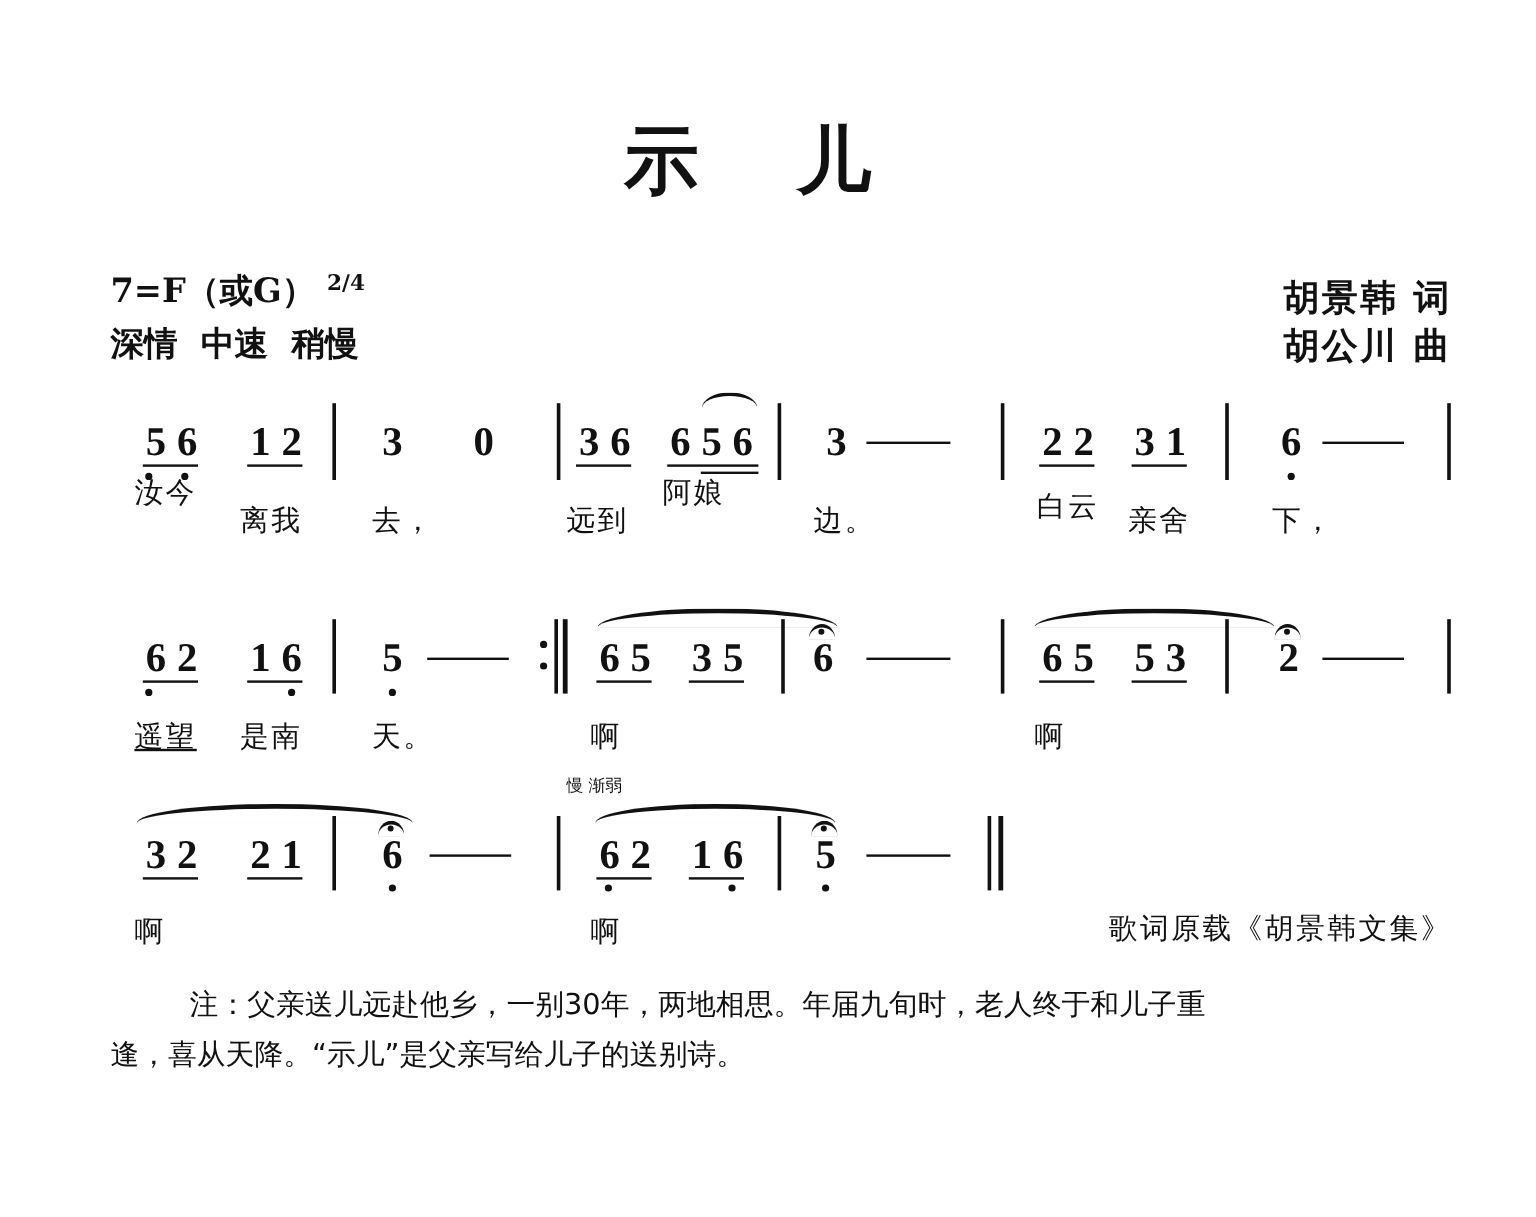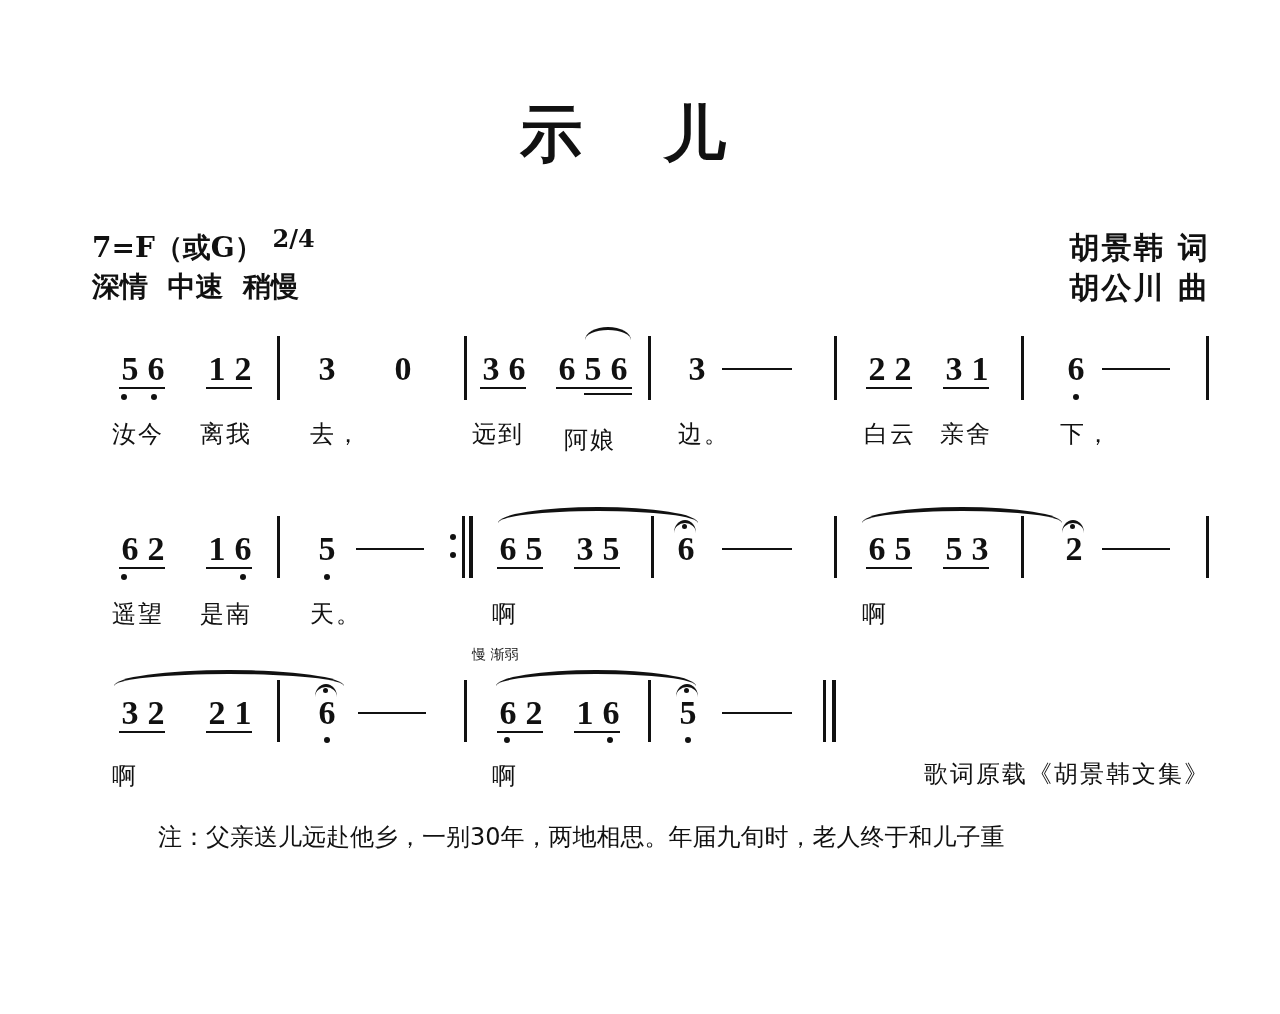--- a/index.html
+++ b/index.html
@@ -1,20 +1,20 @@
 <!DOCTYPE html>
 <html><head>
 <meta charset="utf-8">
 <style>
   html, body { margin: 0; padding: 0; background: #ffffff; }
   body { width: 1280px; height: 1014px; position: relative; overflow: hidden; color: #111; }
   .abs { position: absolute; }
   .title { left: 0; width: 1276px; top: 92px; text-align: center; font-size: 62px; font-weight: bold; letter-spacing: 30px; font-family: "DejaVu Serif", "Liberation Serif", serif; }
   .meta { font-family: "DejaVu Serif", "Liberation Serif", serif; font-weight: bold; font-size: 28px; }
-  .key sup { font-size: 24px; }
+  .key sup { font-size: 18px; }
   .credit { font-family: "DejaVu Serif", "Liberation Serif", serif; font-weight: bold; font-size: 30px; text-align: right; right: 70px; letter-spacing: 2px; }
   .note { font-family: "Liberation Serif", "DejaVu Serif", serif; font-weight: bold; font-size: 34px; width: 26px; text-align: center; line-height: 34px; }
   .ul { height: 2px; background: #111; }
   .dot { width: 6px; height: 6px; border-radius: 50%; background: #111; }
   .bar { width: 3px; background: #111; }
   .dash { height: 2px; background: #111; }
   .lyric { font-family: "DejaVu Serif", "Liberation Serif", serif; font-size: 24px; letter-spacing: 2px; }
   .slur { border-top: 4px solid #111; border-radius: 50% 50% 0 0 / 100% 100% 0 0; height: 14px; }
   .fermata { width: 22px; height: 10px; border-top: 3px solid #111; border-radius: 50% 50% 0 0 / 100% 100% 0 0; }
   .annot { font-family: "DejaVu Serif", "Liberation Serif", serif; font-size: 14px; }
@@ -71,27 +71,27 @@
   <div class="abs note" style="left:890px; top:352px;">2</div>
   <div class="abs ul" style="left:866px; top:387px; width:46px;"></div>
   <div class="abs note" style="left:941px; top:352px;">3</div>
   <div class="abs note" style="left:967px; top:352px;">1</div>
   <div class="abs ul" style="left:943px; top:387px; width:46px;"></div>
 
   <div class="abs note" style="left:1063px; top:352px;">6</div>
   <div class="abs dot" style="left:1073px; top:394px;"></div>
   <div class="abs dash" style="left:1102px; top:368px; width:68px;"></div>
 
-  <div class="abs lyric" style="left:112px; top:418px;font-family:Liberation Serif, serif;">汝今</div>
+  <div class="abs lyric" style="left:112px; top:394px;font-family:Liberation Serif, serif;">汝今</div>
   <div class="abs lyric" style="left:200px; top:418px;">离我</div>
   <div class="abs lyric" style="left:310px; top:418px;">去，</div>
   <div class="abs lyric" style="left:472px; top:418px;">远到</div>
-  <div class="abs lyric" style="left:552px; top:424px;margin-left:12px;">阿娘</div>
+  <div class="abs lyric" style="left:552px; top:394px;">阿娘</div>
   <div class="abs lyric" style="left:678px; top:418px;">边。</div>
-  <div class="abs lyric" style="left:864px; top:418px;">白云</div>
+  <div class="abs lyric" style="left:864px; top:406px;">白云</div>
   <div class="abs lyric" style="left:940px; top:418px;">亲舍</div>
   <div class="abs lyric" style="left:1060px; top:418px;">下，</div>
 </div>
 
 <div>
   <div class="abs bar" style="left:277px; top:516px; height:62px;"></div>
 
   <div class="abs dot" style="left:450px; top:534px;"></div>
   <div class="abs dot" style="left:450px; top:552px;"></div>
   <div class="abs bar" style="left:462px; top:516px; height:62px;"></div>
@@ -133,21 +133,21 @@
   <div class="abs ul" style="left:866px; top:567px; width:46px;"></div>
   <div class="abs note" style="left:941px; top:532px;">5</div>
   <div class="abs note" style="left:967px; top:532px;">3</div>
   <div class="abs ul" style="left:943px; top:567px; width:46px;"></div>
 
   <div class="abs fermata" style="left:1062px; top:520px;"></div>
   <div class="abs dot" style="left:1070px; top:524px; width:5px; height:5px;"></div>
   <div class="abs note" style="left:1061px; top:532px;">2</div>
   <div class="abs dash" style="left:1102px; top:548px; width:68px;"></div>
 
-  <div class="abs lyric" style="left:112px; top:598px;">遥望</div>
+  <div class="abs lyric" style="left:112px; top:598px;text-decoration:underline;">遥望</div>
   <div class="abs lyric" style="left:200px; top:598px;">是南</div>
   <div class="abs lyric" style="left:310px; top:598px;">天。</div>
   <div class="abs lyric" style="left:492px; top:598px;">啊</div>
   <div class="abs lyric" style="left:862px; top:598px;">啊</div>
 </div>
 
 <div>
   <div class="abs annot" style="left:472px; top:646px;">慢 渐弱</div>
 
   <div class="abs bar" style="left:277px; top:680px; height:62px;"></div>
@@ -187,13 +187,14 @@
   <div class="abs dash" style="left:722px; top:712px; width:70px;"></div>
 
   <div class="abs lyric" style="left:112px; top:760px;">啊</div>
   <div class="abs lyric" style="left:492px; top:760px;">啊</div>
 
   <div class="abs source" style="top:758px;">歌词原载《胡景韩文集》</div>
 </div>
 
 <div class="abs para" style="top:816px;">
   <div><span class="ind"></span><span>注：父亲送儿远赴他乡，一别30年，两地相思。年届九旬时，老人终于和儿子重</span></div>
+  <div><span>逢，喜从天降。“示儿”是父亲写给儿子的送别诗。</span></div>
 </div>
 
 </body></html>

